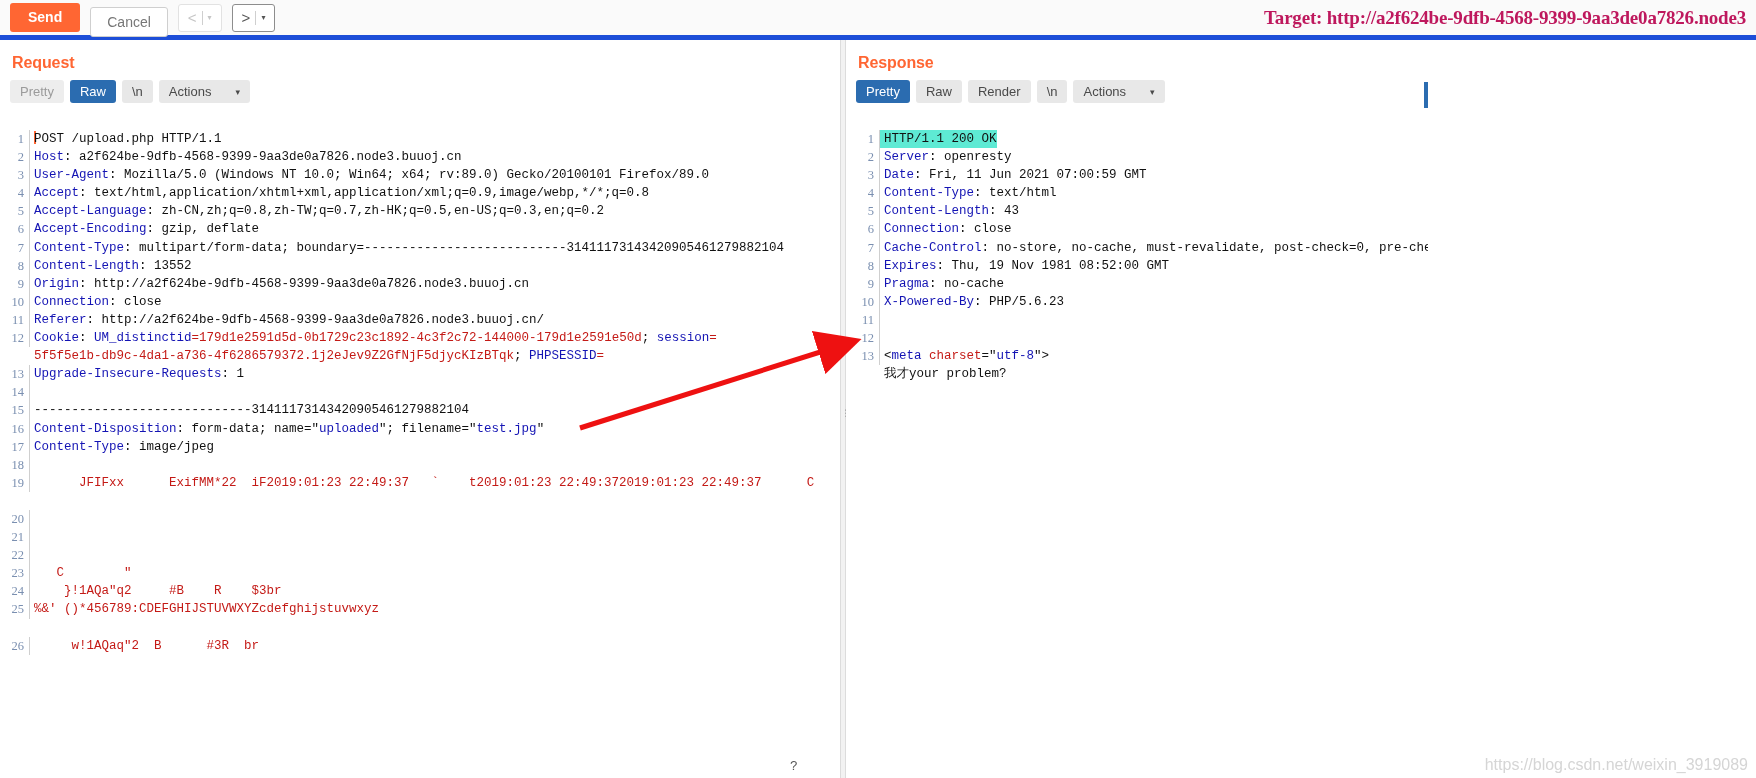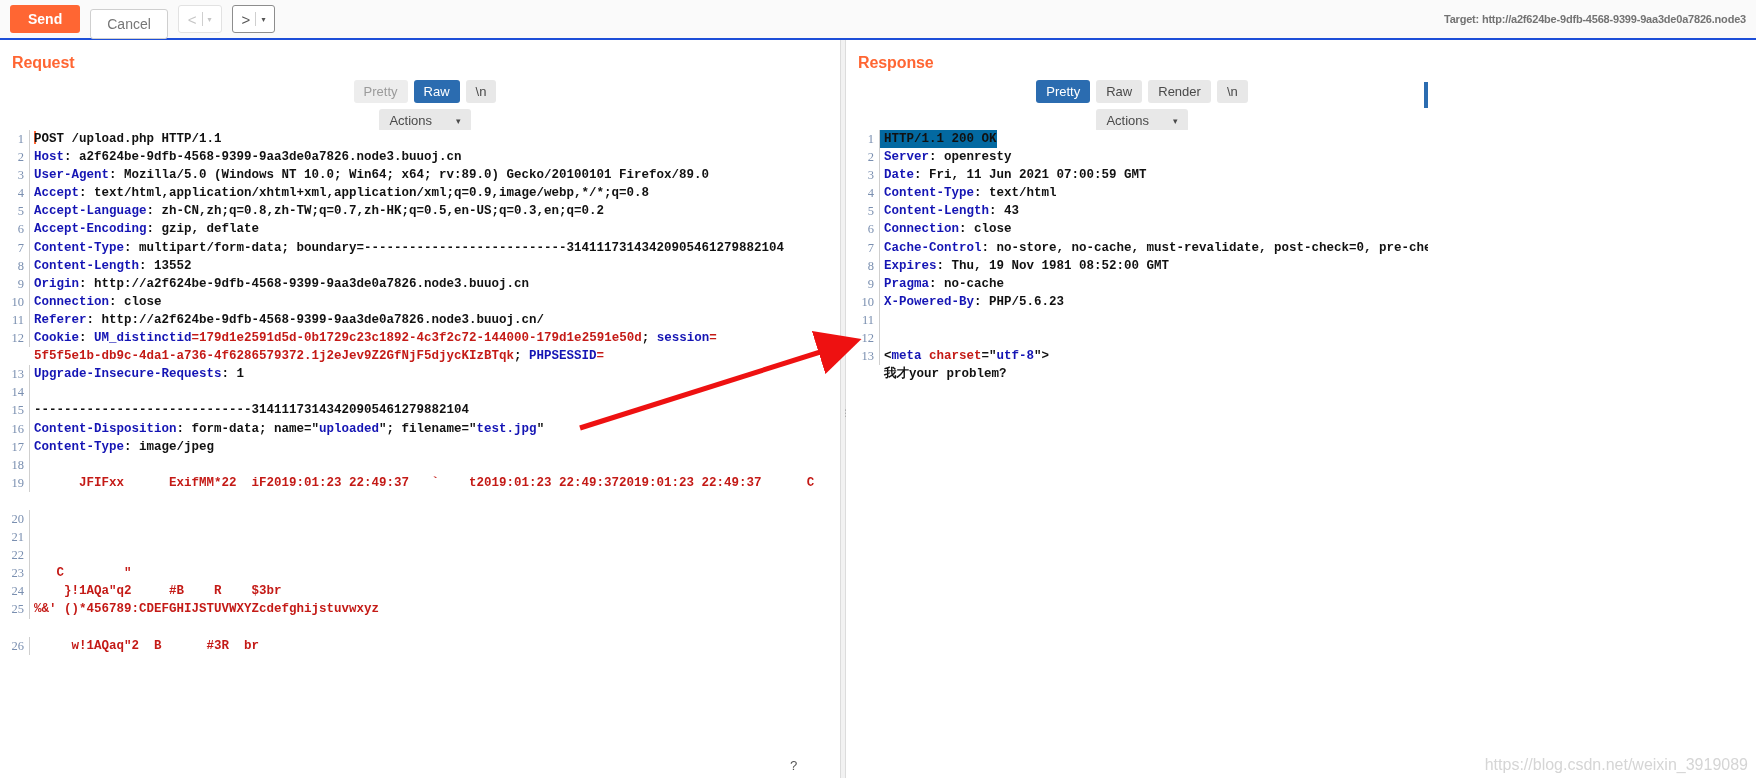--- a/index.html
+++ b/index.html
@@ -8,21 +8,21 @@
     width: 1756px; height: 778px;
     background: #ffffff;
     font-family: "Liberation Sans", sans-serif;
     overflow: hidden;
   }
   #app { position: relative; width: 1756px; height: 778px; background: #fff; }
 
   
   .toolbar {
     position: absolute; left: 0; top: 0; width: 1756px; height: 40px;
-    background: #fafafa; border-bottom: 2px solid #1d4ed8;
+    background: #fafafa; border-bottom: 5px solid #1d4ed8;
     display: flex; align-items: center; padding: 0 10px;
   }
   .btn-send {
     background: #ff6633; color: #fff; border: none; border-radius: 3px;
     font-size: 14px; font-weight: bold; padding: 6px 18px; cursor: pointer;
     font-family: "Liberation Sans", sans-serif; line-height: 1.2;
   }
   .btn-cancel {
     background: #fff; color: #777; border: 1px solid #cfcfcf; border-radius: 3px;
     font-size: 14px; padding: 6px 16px; margin-left: 10px; cursor: pointer;
@@ -36,63 +36,64 @@
   }
   .nav-group.disabled { color: #c0c0c0; border-color: #e2e2e2; }
   .nav-group.active { border-color: #8d8d8d; }
   .nav-arrow { font-size: 15px; padding: 0 5px; color: #555; }
   .nav-group.disabled .nav-arrow { color: #c5c5c5; }
   .nav-sep { width: 1px; height: 14px; background: #cfcfcf; }
   .nav-caret { font-size: 8px; padding: 0 5px; color: #555; }
   .nav-group.disabled .nav-caret { color: #c5c5c5; }
 
   .target-label {
-    margin-left: auto; font-size: 11px; font-weight: bold; color: #737373;
+    margin-left: auto; font-size: 19px; font-weight: bold; color: #be185d;
     white-space: nowrap; overflow: hidden; padding-right: 0;
     letter-spacing: -0.2px;
+    font-family: Liberation Serif, serif;
   }
 
   
   .panes { position: absolute; left: 0; top: 40px; width: 1428px; height: 738px; display: flex; justify-content: space-between; }
   .pane { position: relative; height: 100%; background: #fff; }
   .pane-request { width: 840px; }
   .pane-divider { width: 6px; background: #f2f2f2; border-left: 1px solid #dcdcdc; border-right: 1px solid #dcdcdc; position: relative; cursor: col-resize; }
   .pane-divider .dots { position: absolute; top: 372px; left: 0px; width: 6px; text-align: center; color: #9a9a9a; font-size: 9px; line-height: 3px; }
   .pane-response { flex: 1; }
 
   .pane-title {
     font-size: 16px; font-weight: bold; color: #ff6633;
     padding: 14px 0 0 12px; letter-spacing: -0.1px;
   }
-  .tabbar { display: flex; align-items: center; padding: 8px 0 0 10px; gap: 6px; flex-direction: column; }
+  .tabbar { display: flex; align-items: center; padding: 8px 0 0 10px; gap: 6px; }
   .tab {
     font-size: 13px; padding: 4px 10px; border-radius: 3px;
     background: #e8e8e8; color: #4a4a4a; cursor: pointer; white-space: nowrap;
   }
   .tab.sel { background: #2b6cb0; color: #fff; }
   .tab.muted { color: #9b9b9b; background: #ededed; }
   .tab-actions { display: flex; align-items: center; gap: 24px; }
   .caret-dn { font-size: 9px; }
 
   
   .editor {
     position: absolute; left: 0; right: 0; top: 90px; bottom: 0;
     overflow: hidden; background: #fff;
     font-family: "Liberation Mono", "DejaVu Sans Mono", monospace;
     font-size: 12.5px; line-height: 18.1px;
   }
   .code-row { display: flex; align-items: flex-start; white-space: pre; }
-  .code-row.hl .code-text { background: #0369a1; }
+  .code-row.hl .code-text { background: #5eead4; }
   .gutter {
     width: 30px; min-width: 30px; text-align: right; padding-right: 5px;
     color: #7a8fb0; user-select: none; border-right: 1px solid #cfcfcf;
     font-family: "Liberation Serif", serif; font-size: 12.5px;
   }
   .pane-response .gutter { width: 34px; min-width: 34px; }
-  .code-text { padding-left: 4px; white-space: pre; overflow: hidden; font-weight: bold; }
+  .code-text { padding-left: 4px; white-space: pre; overflow: hidden; }
   .k { color: #1414b4; }        
   .v { color: #111; }           
   .ck { color: #1414b4; }       
   .cv { color: #c41a16; }       
   .bin { color: #c41a16; }      
   .at { color: #1414b4; }
   .tagname { color: #1414b4; }
   .caret-bar {
     display: inline-block; width: 2px; height: 13px; background: #ff6633;
     vertical-align: -2px; margin-right: -2px;

